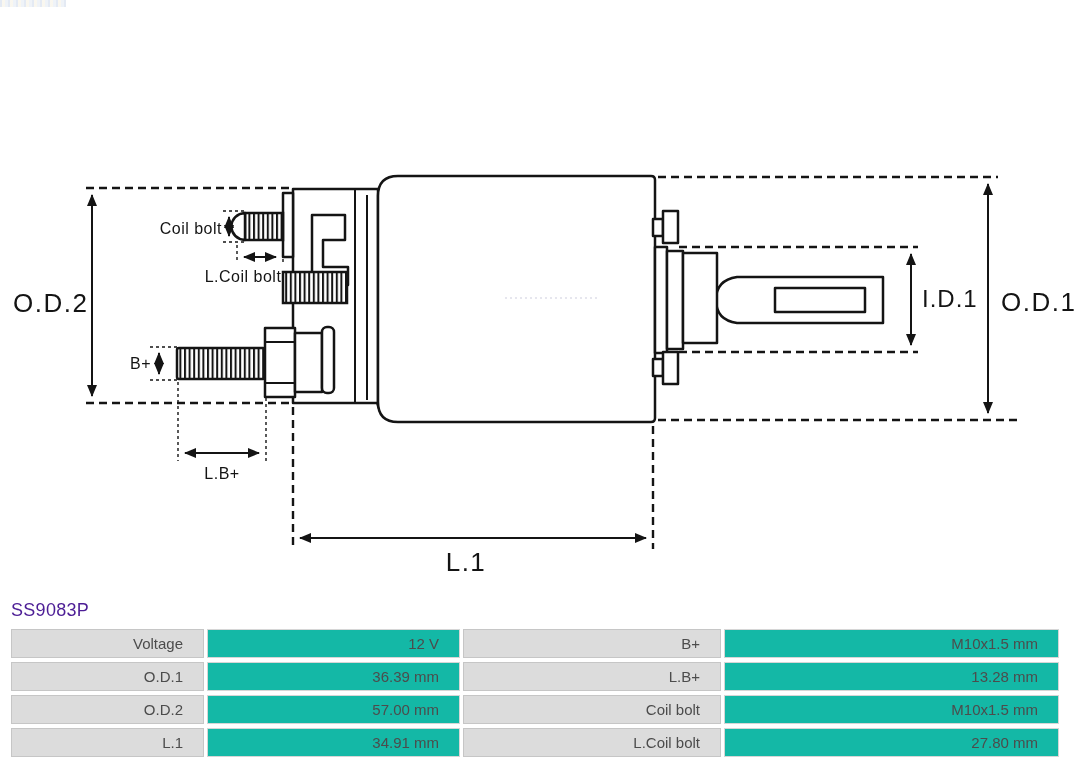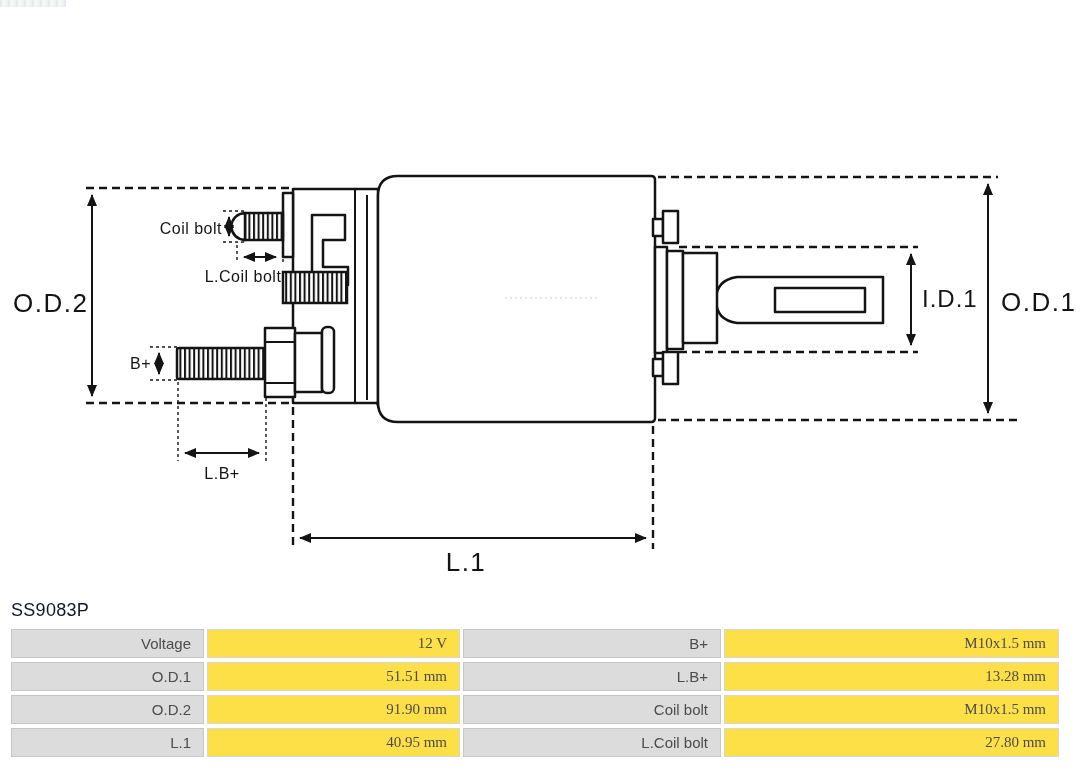--- a/index.html
+++ b/index.html
@@ -18,32 +18,32 @@
   .dashA{stroke:#141414;stroke-width:2.4;stroke-dasharray:8 5;fill:none;}
   .dotB{stroke:#141414;stroke-width:1.4;stroke-dasharray:3 3;fill:none;}
   .dim{stroke:#141414;stroke-width:2;fill:none;}
   .lblBig{font-size:26px;fill:#141414;letter-spacing:1.5px;}
   .lblMid{font-size:24px;fill:#141414;letter-spacing:1px;}
   .lblSm{font-size:16px;fill:#141414;letter-spacing:.5px;}
   .watermark{stroke:#dcdce8;stroke-width:2;stroke-dasharray:2 3;opacity:.7;}
 
   .product-title{
     position:absolute;left:11px;top:600px;font-size:18px;font-weight:500;
-    color:#0f172a;letter-spacing:.3px;
+    color:#4c1d95;letter-spacing:.3px;
   }
   table.spec{
     position:absolute;left:8px;top:625px;border-collapse:separate;
     border-spacing:3px 4px;table-layout:fixed;
   }
   table.spec td{
-    height:27px;padding:0 12px;font-size:15px;color:#4c4c4c;
+    height:27px;padding:0 20px;font-size:15px;color:#4c4c4c;
     text-align:right;vertical-align:middle;white-space:nowrap;overflow:hidden;
   }
   td.lbl{background:#dcdcdc;border:1px solid #c6c6c6;}
-  td.val{background:#fde047;border:1px solid #d6d6d6;font-family:Liberation Serif, serif;}
+  td.val{background:#14b8a6;border:1px solid #d6d6d6;}
   col.c1{width:193px}col.c2{width:253px}col.c3{width:258px}col.c4{width:335px}
 </style>
 </head>
 <body>
 
 <div class="logo-remnant"></div>
 
 <svg id="diagram" width="1080" height="595" viewBox="0 0 1080 595">
   <defs>
     <pattern id="th" patternUnits="userSpaceOnUse" width="4.6" height="6">
@@ -170,30 +170,30 @@
     </colgroup>
   <tbody>
     <tr>
       <td class="lbl">Voltage</td>
       <td class="val">12 V</td>
       <td class="lbl">B+</td>
       <td class="val">M10x1.5 mm</td>
     </tr>
     <tr>
       <td class="lbl">O.D.1</td>
-      <td class="val">51.51 mm</td>
+      <td class="val">36.39 mm</td>
       <td class="lbl">L.B+</td>
       <td class="val">13.28 mm</td>
     </tr>
     <tr>
       <td class="lbl">O.D.2</td>
-      <td class="val">91.90 mm</td>
+      <td class="val">57.00 mm</td>
       <td class="lbl">Coil bolt</td>
       <td class="val">M10x1.5 mm</td>
     </tr>
     <tr>
       <td class="lbl">L.1</td>
-      <td class="val">40.95 mm</td>
+      <td class="val">34.91 mm</td>
       <td class="lbl">L.Coil bolt</td>
       <td class="val">27.80 mm</td>
     </tr>
   </tbody>
 </table>
 
 </body></html>

